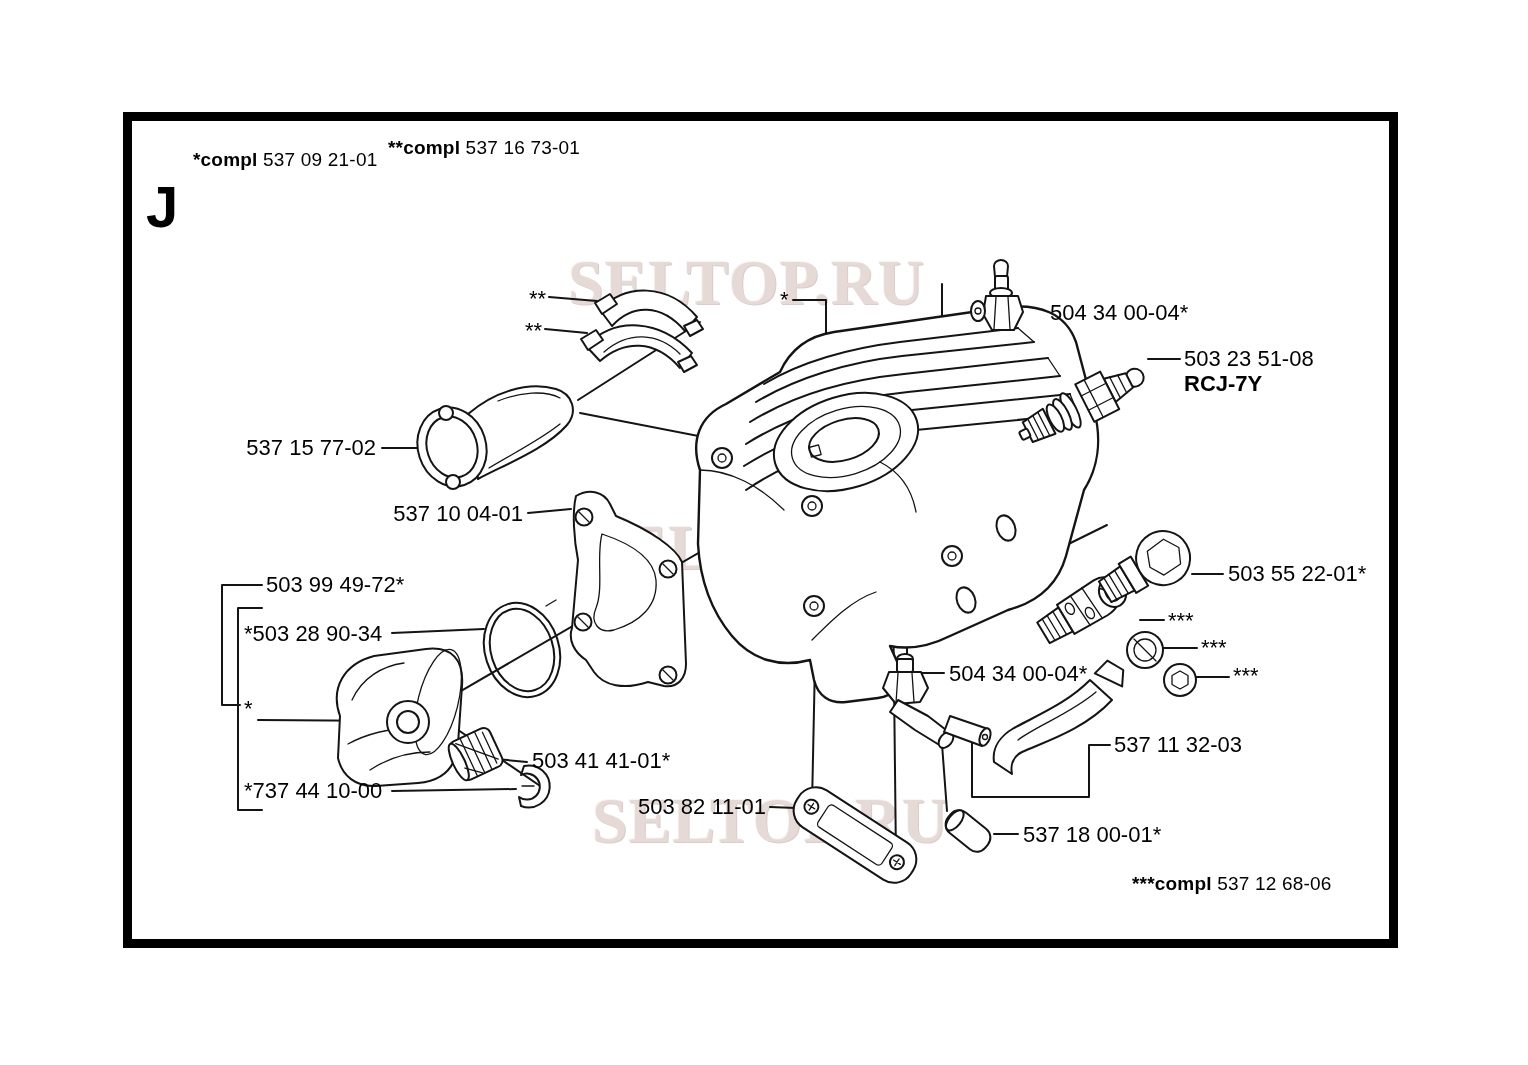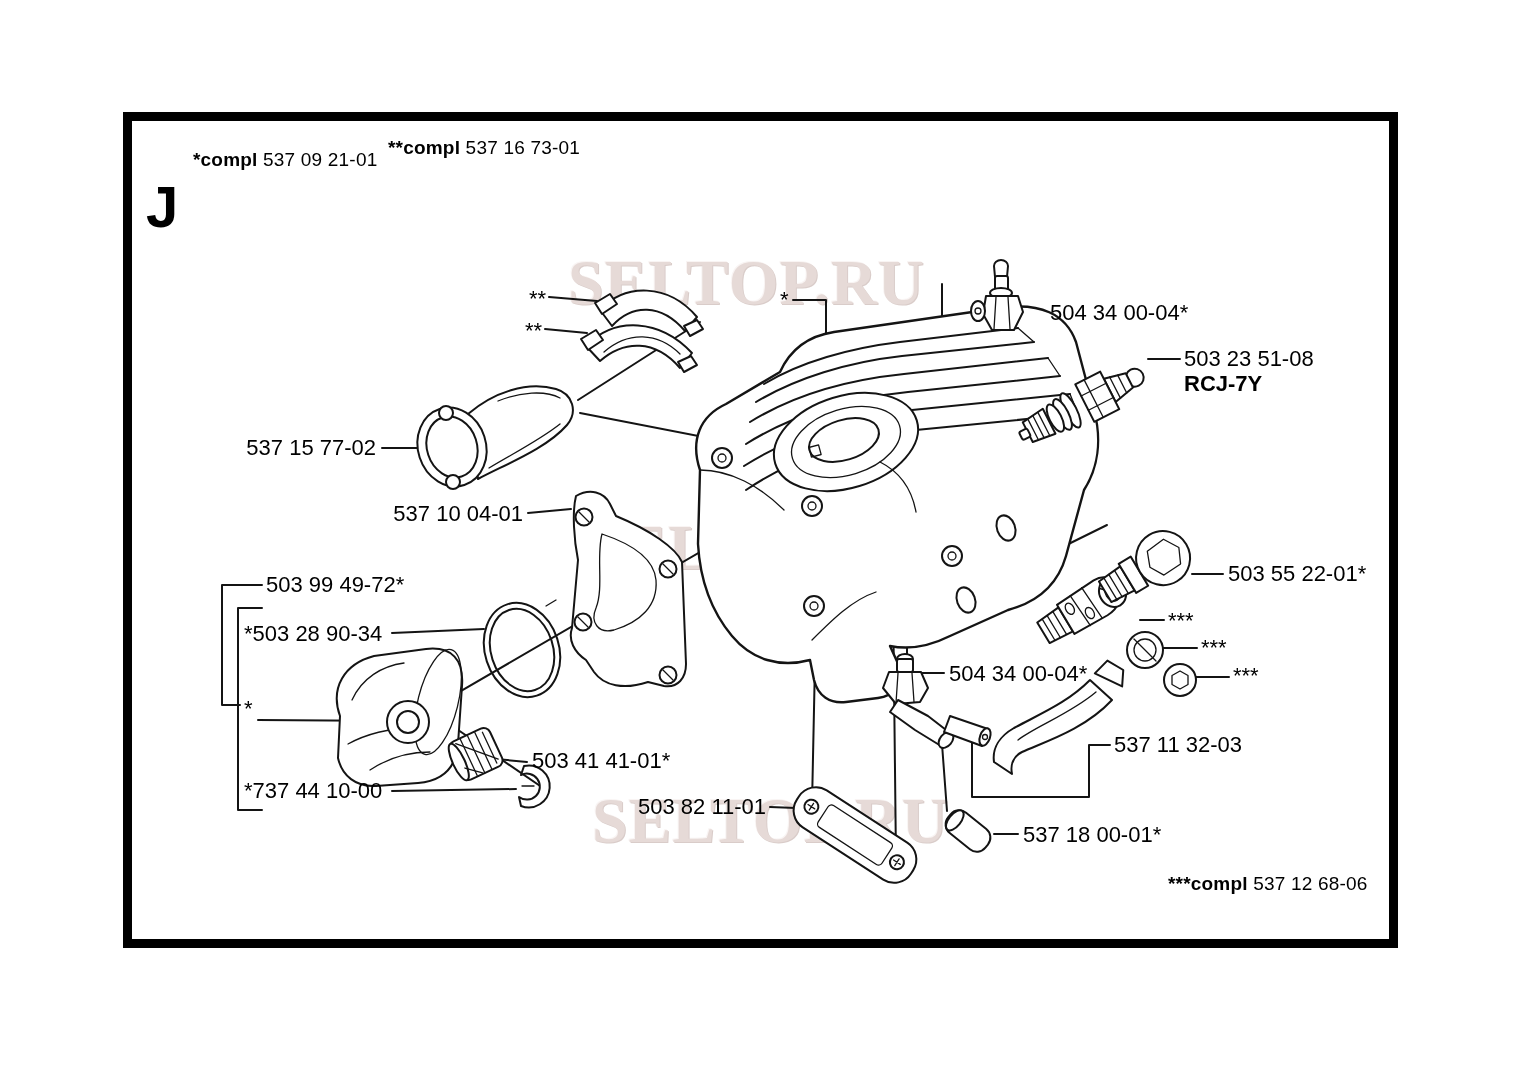--- a/index.html
+++ b/index.html
@@ -294,17 +294,17 @@
   </svg>
 
   <div id="section-letter">J</div>
 
   <div class="note" style="left:193px;top:149px">
     <b>*compl</b><span>&nbsp;537 09 21-01</span>
   </div>
   <div class="note" style="left:388px;top:137px">
     <b>**compl</b><span>&nbsp;537 16 73-01</span>
   </div>
-  <div class="note" style="left:1168px;top:873px">
+  <div class="note" style="left:1132px;top:873px">
     <b>***compl</b><span>&nbsp;537 12 68-06</span>
   </div>
 
 </div>
 
 </body></html>

